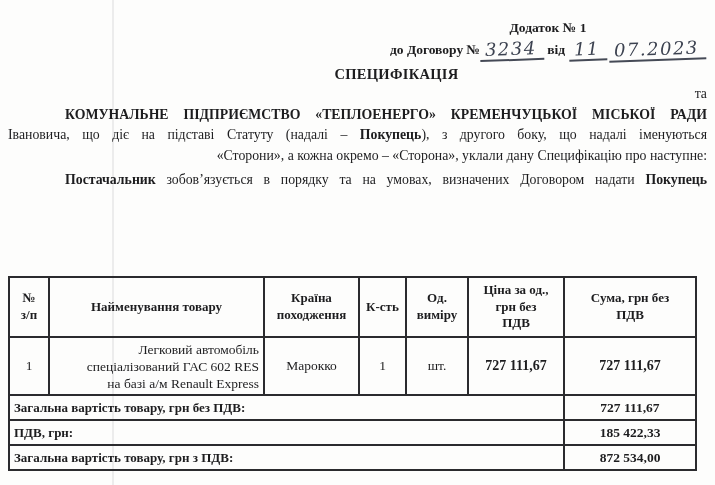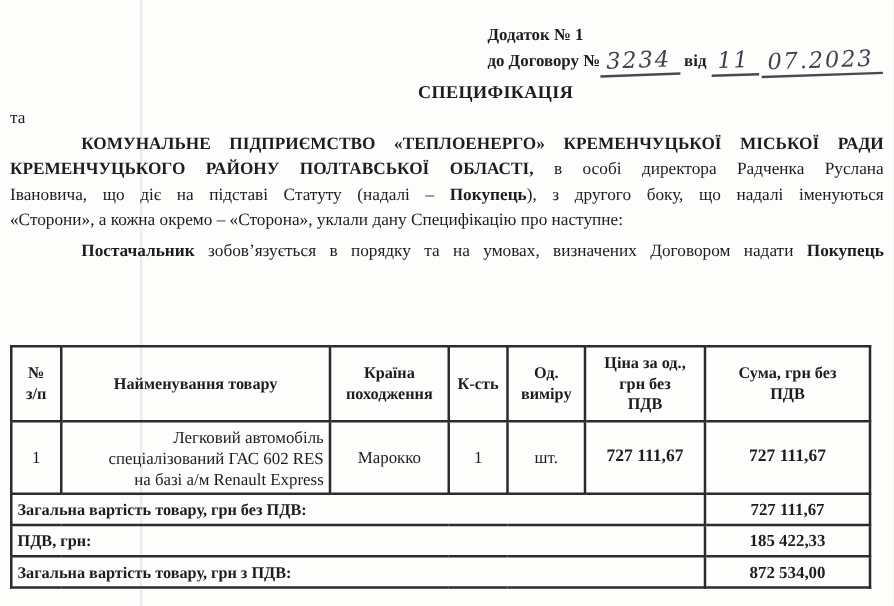--- a/index.html
+++ b/index.html
@@ -7,35 +7,35 @@
     position:relative; width:715px; height:485px; margin:0 auto;
     background:#fdfdfc; overflow:hidden;
     font-family:"Liberation Serif", serif; color:#1d1d1f;
   }
   .b { font-weight:bold; }
   .scanline {
     position:absolute; left:112px; top:0; width:2px; height:100%;
     background:rgba(150,150,155,0.16); pointer-events:none;
   }
   
-  .hdr { position:absolute; top:20px; right:9px; text-align:left; font-size:13.5px; font-weight:bold; }
+  .hdr { position:absolute; top:20px; right:9px; text-align:center; font-size:13.5px; font-weight:bold; }
   .hdr-line2 { margin-top:3px; white-space:nowrap; }
   .hw {
     display:inline-block; font-family:"DejaVu Serif", serif; font-style:italic; font-weight:normal;
     font-size:18px; letter-spacing:1.5px; color:#3c4250;
     border-bottom:2px solid #454a56; line-height:1; padding:0 7px 1px 5px;
     transform:rotate(-2deg); position:relative; top:1px;
   }
   .hw-day { margin-left:4px; }
   .hw-rest { margin-left:2px; }
   
   .title { position:absolute; top:66px; left:0; width:100%; text-align:center; font-size:14.5px; font-weight:bold; letter-spacing:0.3px;margin-left:39px; }
   
   .bodytext { position:absolute; top:84px; left:8px; width:699px; font-size:13.8px; }
-  .ln { line-height:20.6px; height:20.6px; }
+  .ln { line-height:20.6px; height:20.6px;text-align:right; }
   .just { text-align:justify; text-align-last:justify; }
   .ind { padding-left:57px; }
   .gap { margin-top:4px; }
   
   .goods { position:absolute; top:276px; left:8px; width:687px; border-collapse:collapse; table-layout:fixed; }
   .goods th, .goods td { border:2px solid #2b2b2e; padding:0 4px; vertical-align:middle; }
   .goods th { font-size:13px; font-weight:bold; line-height:1.3; white-space:pre-line; text-align:center; }
   .r-head { height:60px; }
   .r-data { height:58px; }
   .r-total { height:25px; }
@@ -57,22 +57,20 @@
       <span>від</span><span class="hw hw-day">11</span><span class="hw hw-rest">07.2023</span>
     </div>
   </div>
 
   <div class="title">СПЕЦИФІКАЦІЯ</div>
 
   <div class="bodytext">
     <div class="ln"><span>та</span></div>
 
     <div class="ln just ind"><span class="b">КОМУНАЛЬНЕ ПІДПРИЄМСТВО «ТЕПЛОЕНЕРГО» КРЕМЕНЧУЦЬКОЇ МІСЬКОЇ РАДИ</span></div>
-    <div class="ln just"><span class="b">КРЕМЕНЧУЦЬКОГО РАЙОНУ ПОЛТАВСЬКОЇ ОБЛАСТІ,</span>
-      <span>в особі директора Радченка Руслана</span></div>
     <div class="ln just"><span>Івановича, що діє на підставі Статуту (надалі –</span>
       <span class="b">Покупець</span><span>), з другого боку, що надалі іменуються</span></div>
     <div class="ln"><span>«Сторони», а кожна окремо – «Сторона», уклали дану Специфікацію про наступне:</span></div>
 
     <div class="ln just ind gap"><span class="b">Постачальник</span>
       <span>зобов’язується в порядку та на умовах, визначених Договором надати</span>
       <span class="b">Покупець</span></div>
   </div>
 
   <table class="goods">

